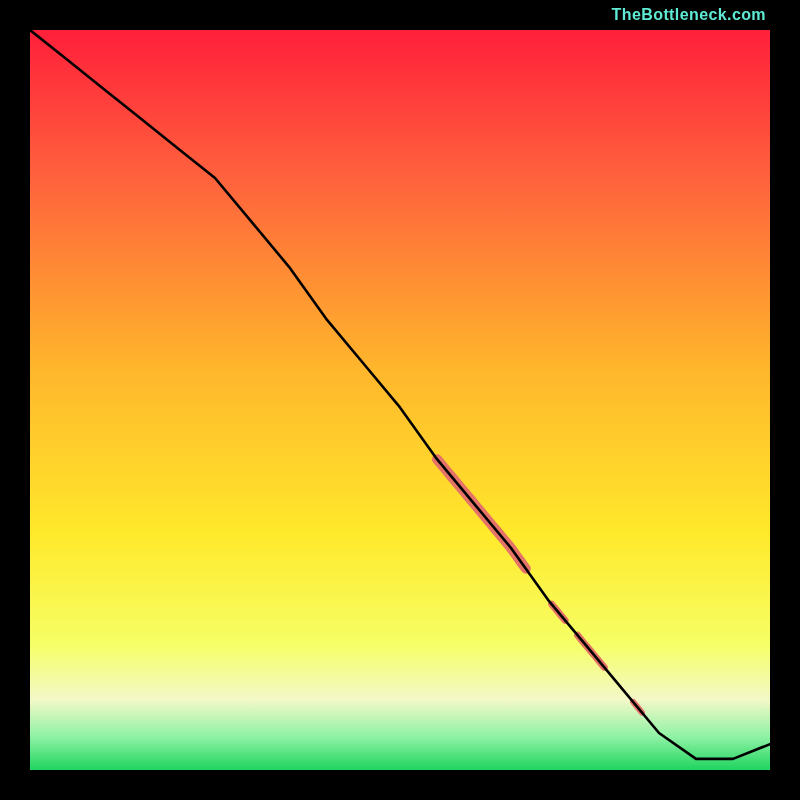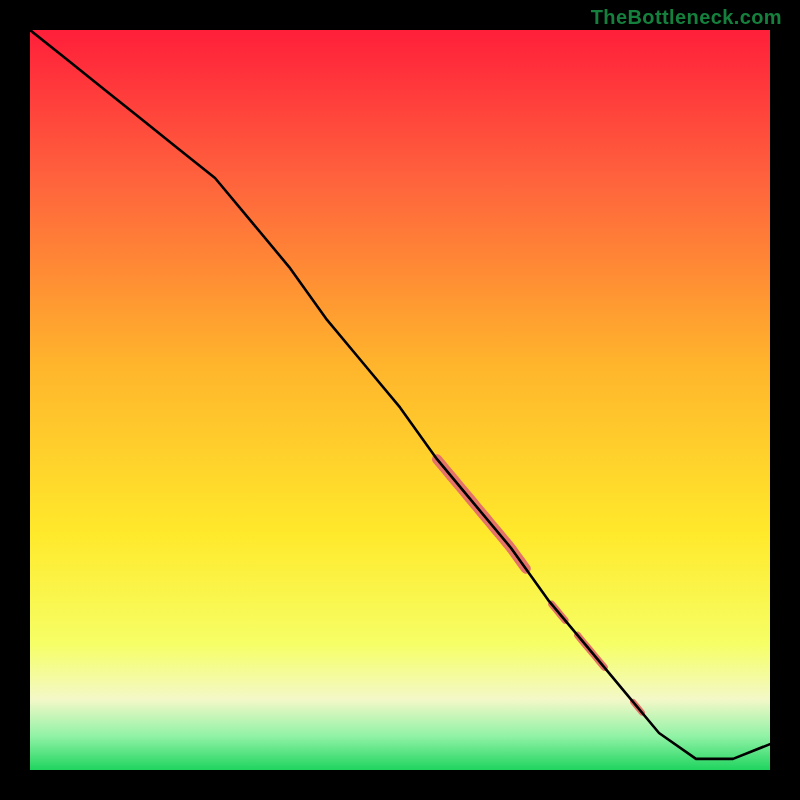--- a/index.html
+++ b/index.html
@@ -34,24 +34,24 @@
   svg.curve-layer {
     position: absolute;
     left: 0;
     top: 0;
     width: 100%;
     height: 100%;
   }
   .watermark {
     position: absolute;
     top: 6px;
-    right: 18px;
-    font-size: 20px;
+    right: 34px;
+    font-size: 16px;
     font-weight: 600;
-    color: #15803d;
+    color: #5eead4;
     letter-spacing: 0.4px;
     text-align: right;
     white-space: nowrap;
   }
 </style>
 </head>
 <body>
 
 <div class="stage">
   <div class="watermark">TheBottleneck.com</div>

